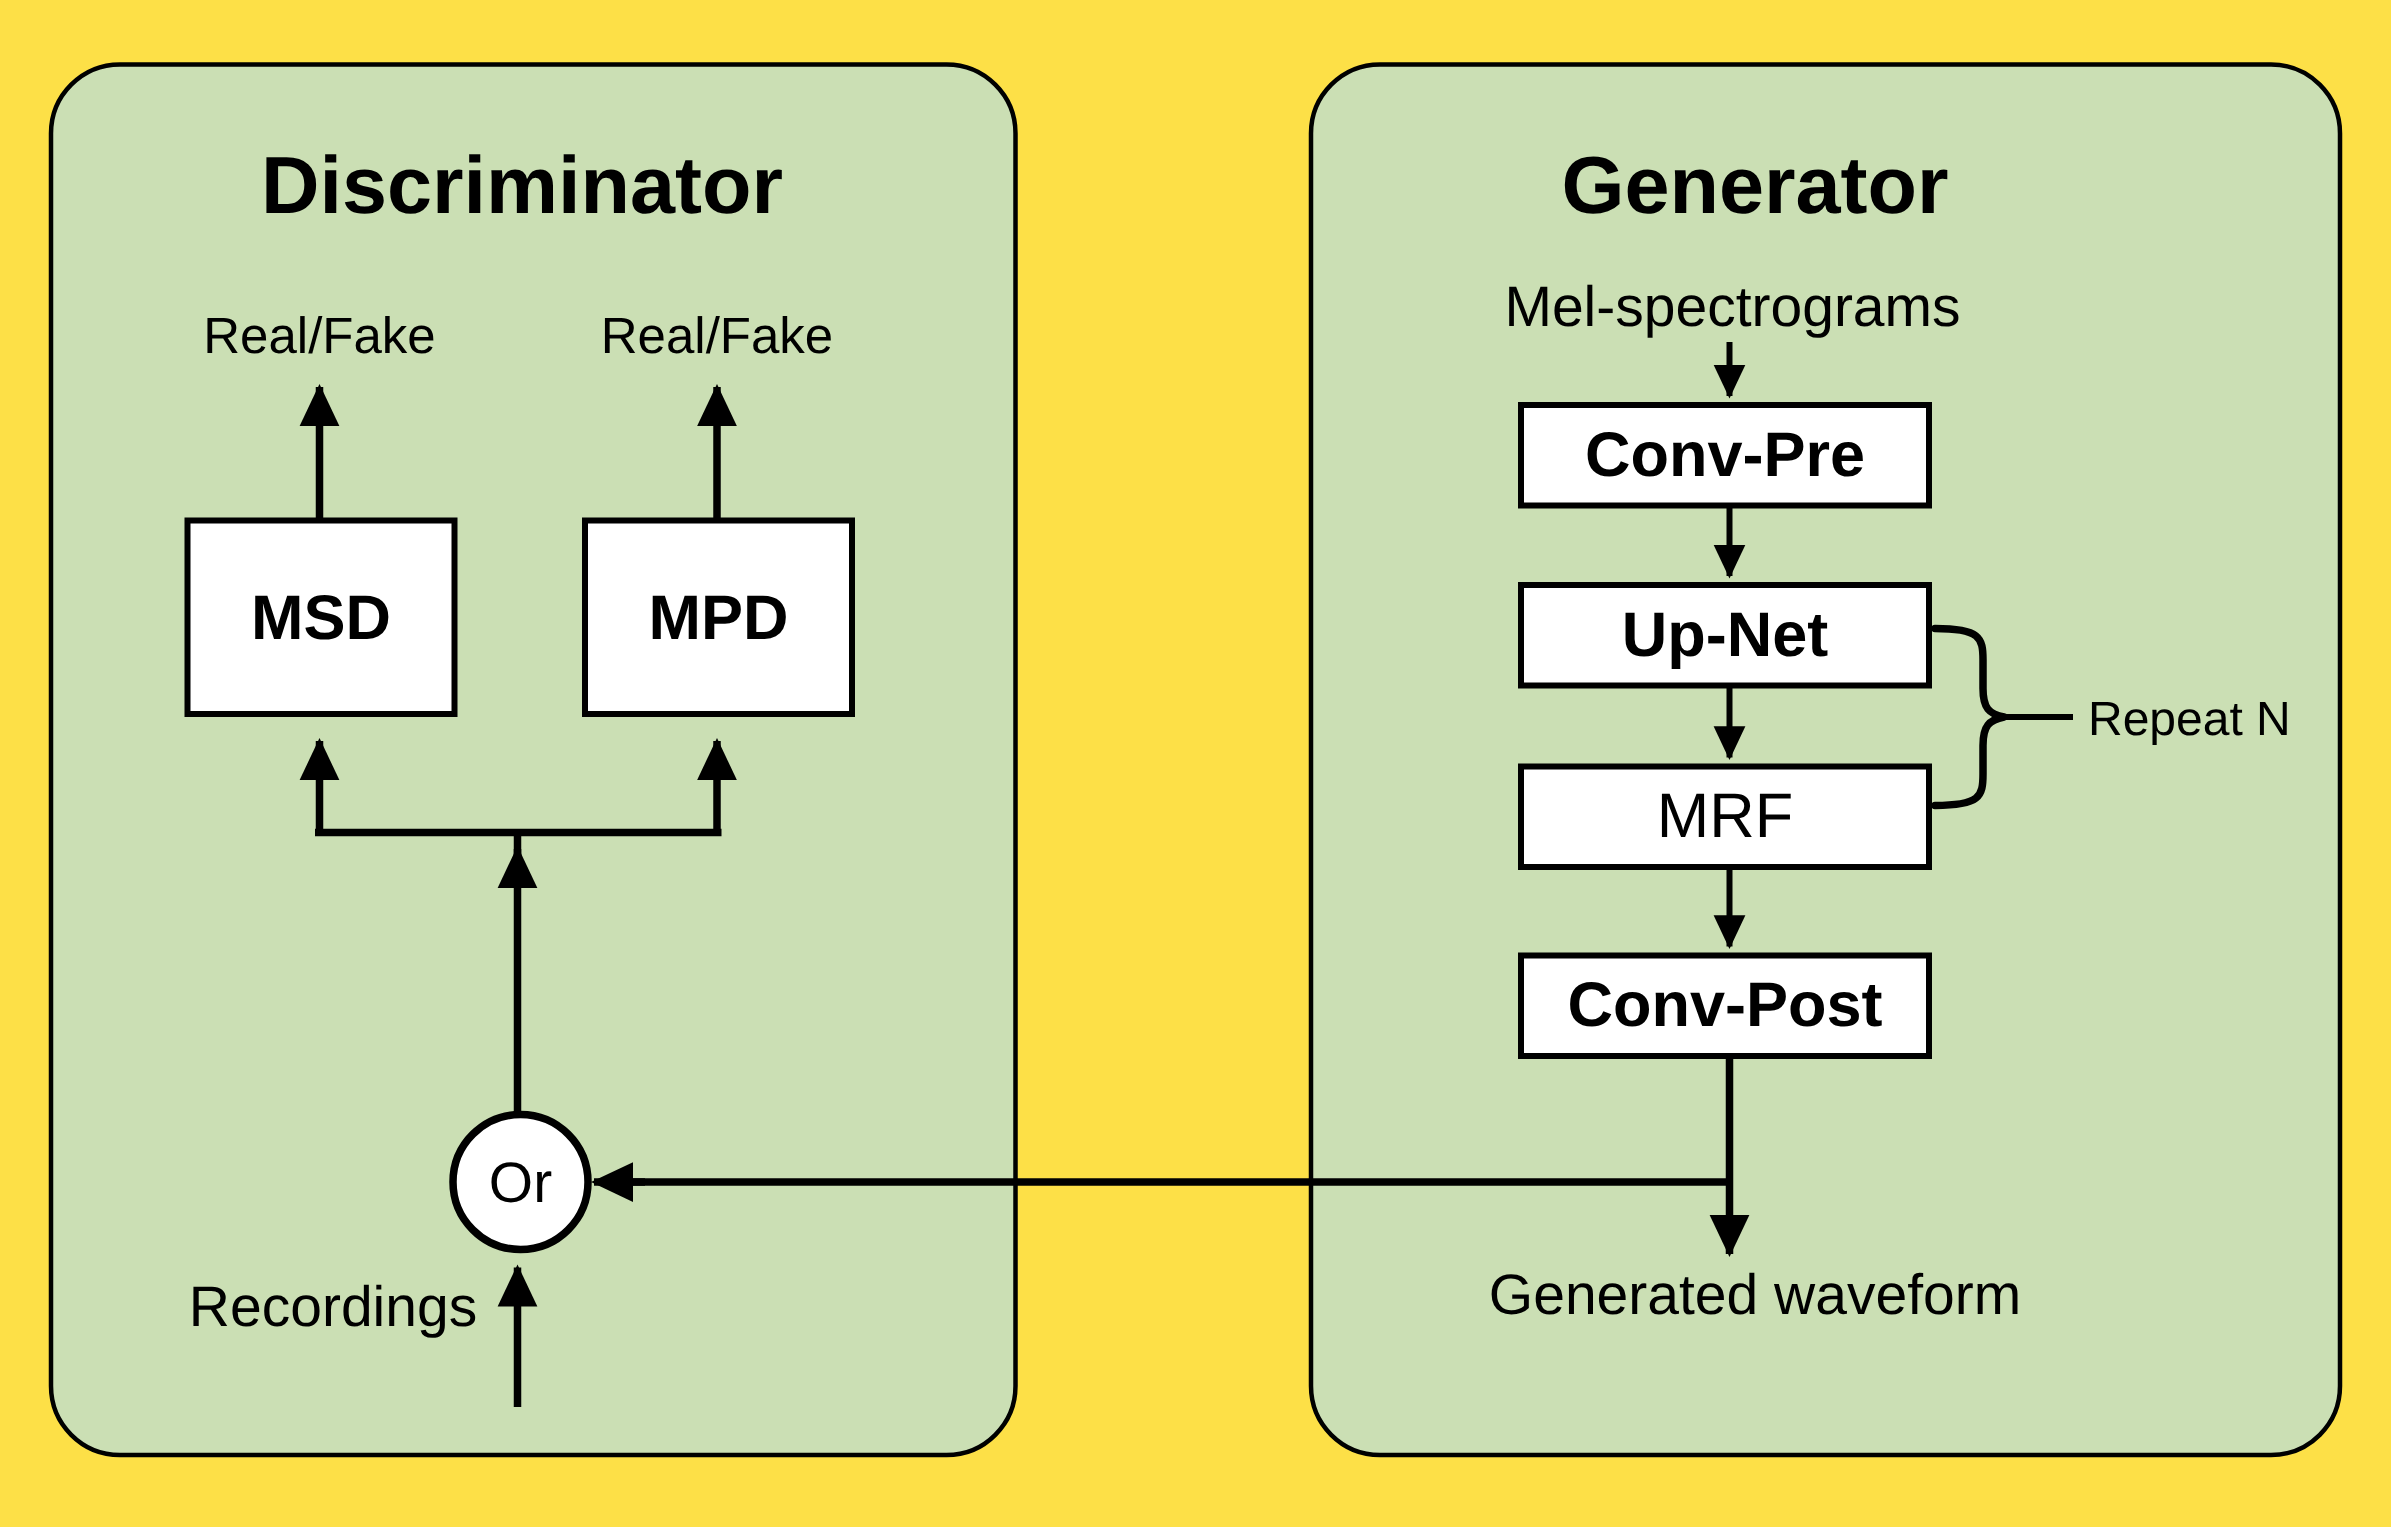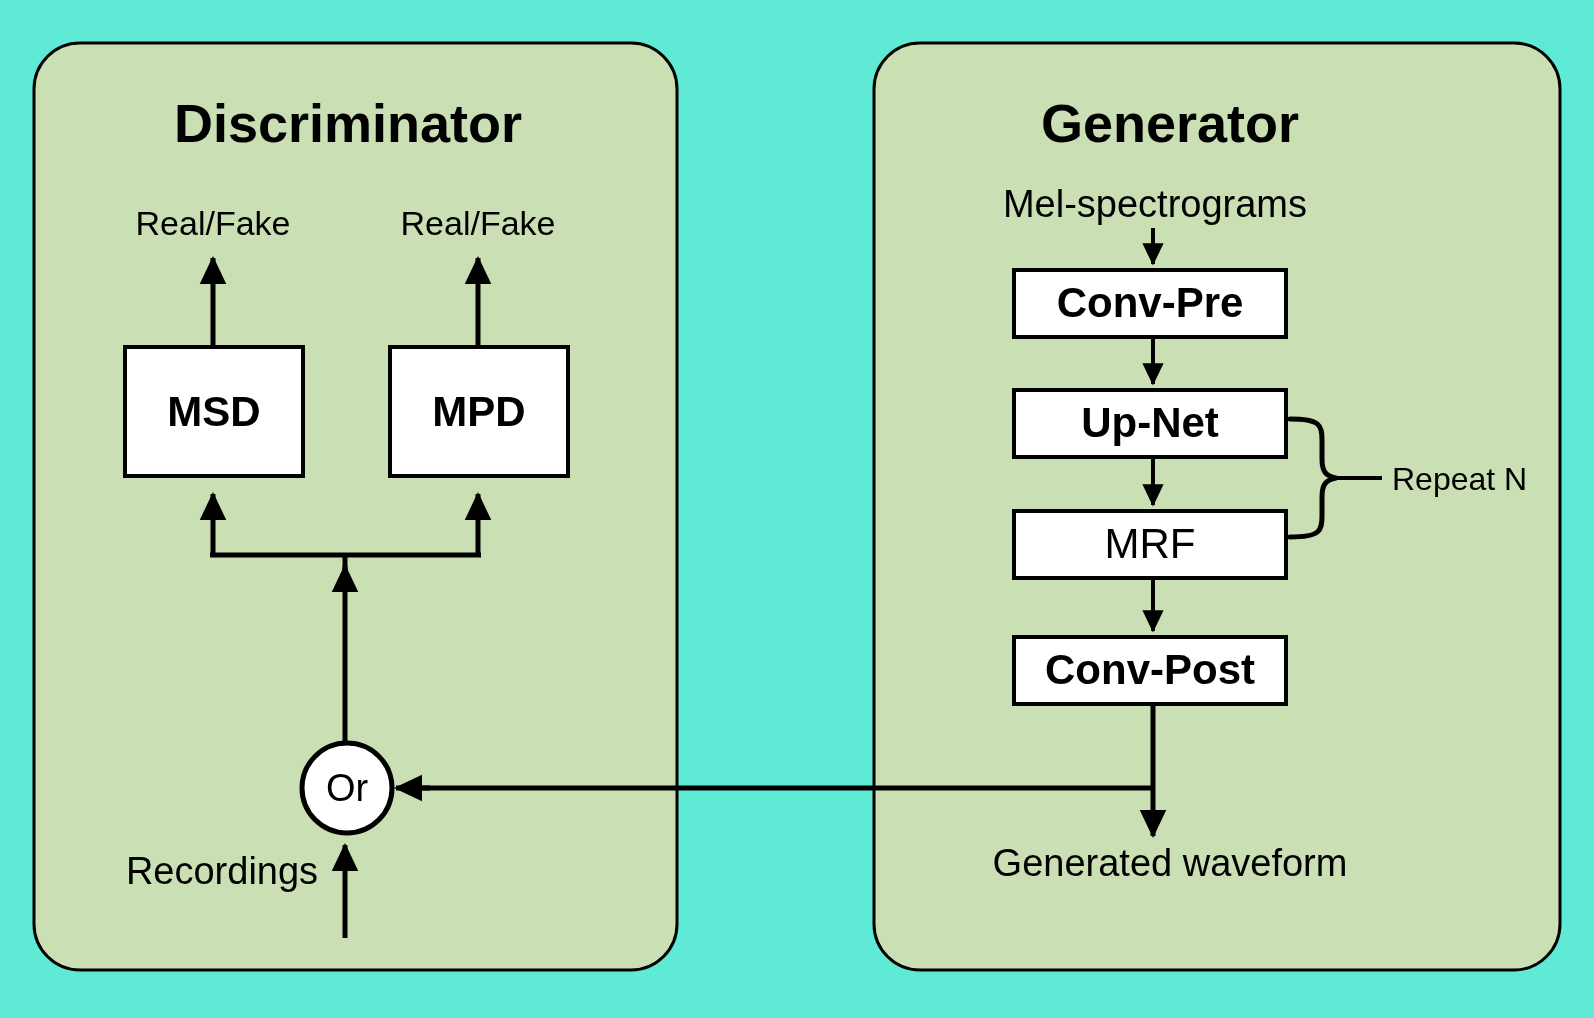--- a/index.html
+++ b/index.html
@@ -5,21 +5,21 @@
 <style>
   html, body {
     margin: 0;
     padding: 0;
     background: #ffffff;
   }
   #diagram-root {
     position: relative;
     width: 1594px;
     height: 1018px;
-    background: #5eead4;
+    background: #fde047;
     overflow: hidden;
     font-family: "Liberation Sans", sans-serif;
   }
   #diagram-svg {
     position: absolute;
     left: 0;
     top: 0;
     width: 1594px;
     height: 1018px;
   }

